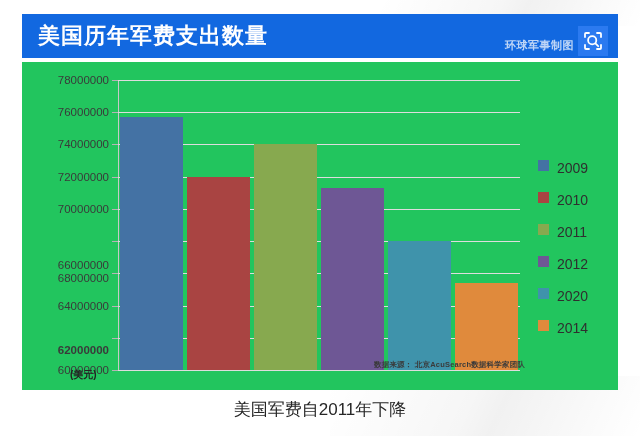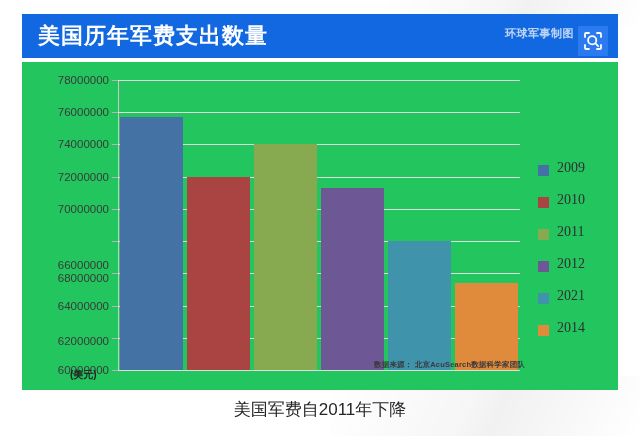--- a/index.html
+++ b/index.html
@@ -54,21 +54,21 @@
     align-items: flex-end;
     gap: 4px;
   }
   .brand-text {
     color: #dce9fb;
     font-size: 11px;
     font-weight: bold;
     letter-spacing: 0.5px;
     white-space: nowrap;
     opacity: 0.85;
-    margin-bottom: 15px;
+    margin-bottom: 3px;
   }
   .scan-badge {
     width: 30px;
     height: 30px;
     background: #2b7af0;
     position: relative;
     flex: none;
   }
   .scan-badge svg { display: block; }
 
@@ -151,23 +151,22 @@
   .legend {
     position: absolute;
     left: 516px;
     top: 98px;
     display: flex;
     flex-direction: column;
     gap: 16px;
   }
   .legend-item {
     display: flex;
-    align-items: flex-end;
+    align-items: flex-start;
     gap: 8px;
-    font-family: Liberation Serif, serif;
   }
   .swatch {
     width: 11px;
     height: 11px;
     flex: none;
   }
   .legend-label {
     font-size: 14px;
     color: #2f2f2f;
     white-space: nowrap;
@@ -233,21 +232,21 @@
         <div class="tick" style="top: 161.111px;"></div>
         <div class="ylabel" style="top: 161.111px; margin-top: 37px;">68000000</div>
         <div class="gridline" style="top: 193.333px;"></div>
         <div class="tick" style="top: 193.333px;"></div>
         <div class="ylabel" style="top: 185px; padding-left: 7px;">66000000</div>
         <div class="gridline" style="top: 225.556px;"></div>
         <div class="tick" style="top: 225.556px;"></div>
         <div class="ylabel" style="top: 225.556px;">64000000</div>
         <div class="gridline" style="top: 257.778px;"></div>
         <div class="tick" style="top: 257.778px;"></div>
-        <div class="ylabel" style="top: 261px;">62000000</div>
+        <div class="ylabel" style="top: 270px; font-weight: bold;">62000000</div>
         <div class="gridline" style="top: 290px;"></div>
         <div class="tick" style="top: 290px;"></div>
         <div class="ylabel" style="top: 290px;">60000000</div>
         <div class="bar" style="left: 2.1775px; width: 62.645px; height: 252.944px; background: rgb(68, 114, 164);"></div>
         <div class="bar" style="left: 69.1775px; width: 62.645px; height: 193.333px; background: rgb(169, 68, 66);"></div>
         <div class="bar" style="left: 136.178px; width: 62.645px; height: 225.556px; background: rgb(135, 169, 79);"></div>
         <div class="bar" style="left: 203.178px; width: 62.645px; height: 182.056px; background: rgb(110, 87, 149);"></div>
         <div class="bar" style="left: 270.178px; width: 62.645px; height: 128.889px; background: rgb(63, 147, 171);"></div>
         <div class="bar" style="left: 337.178px; width: 62.645px; height: 87px; background: rgb(224, 138, 60);"></div>
       </div>
@@ -268,21 +267,21 @@
         <div class="legend-item">
           <span class="swatch" style="background: rgb(135, 169, 79);"></span>
           <span class="legend-label">2011</span>
         </div>
         <div class="legend-item">
           <span class="swatch" style="background: rgb(110, 87, 149);"></span>
           <span class="legend-label">2012</span>
         </div>
         <div class="legend-item">
           <span class="swatch" style="background: rgb(63, 147, 171);"></span>
-          <span class="legend-label">2021</span>
+          <span class="legend-label">2020</span>
         </div>
         <div class="legend-item">
           <span class="swatch" style="background: rgb(224, 138, 60);"></span>
           <span class="legend-label">2014</span>
         </div>
       </div>
   </div>
 
   <div class="caption">美国军费自2011年下降</div>
 

